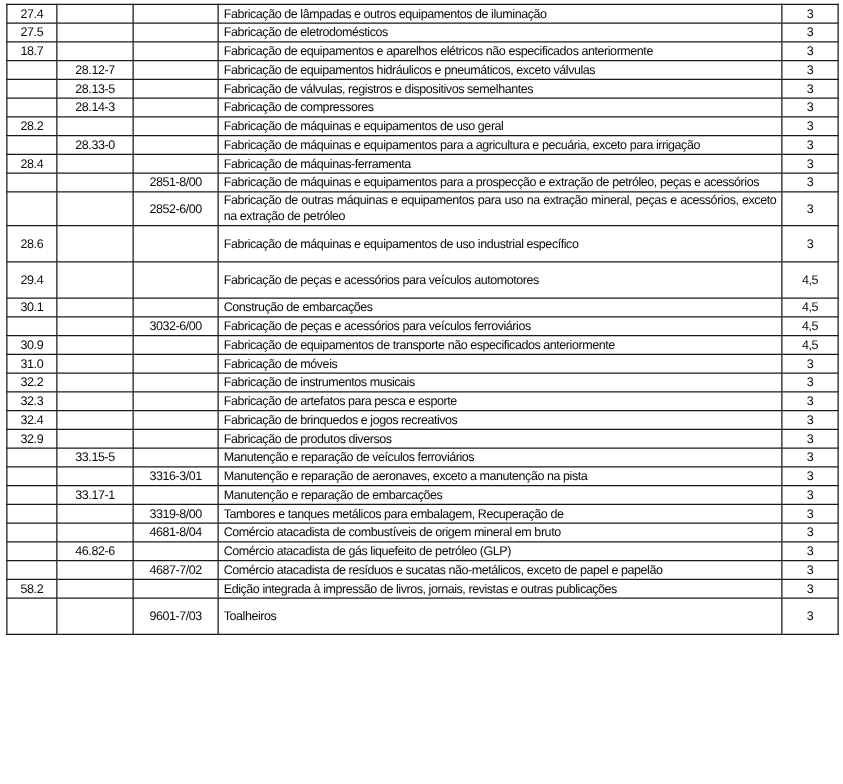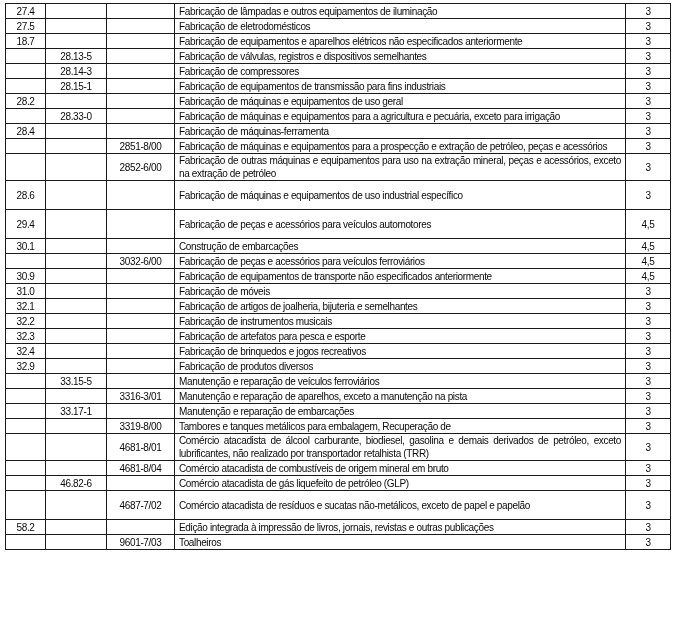--- a/index.html
+++ b/index.html
@@ -86,37 +86,37 @@
   </tr>
         <tr>
     <td class="code">18.7</td>
     <td class="code"></td>
     <td class="code"></td>
     <td class="desc">Fabricação de equipamentos e aparelhos elétricos não especificados anteriormente</td>
     <td class="val">3</td>
   </tr>
         <tr>
     <td class="code"></td>
+    <td class="code">28.12-7</td>
+    <td class="code"></td>
+    <td class="desc">Fabricação de equipamentos hidráulicos e pneumáticos, exceto válvulas</td>
+    <td class="val">3</td>
+  </tr>
+        <tr>
+    <td class="code"></td>
     <td class="code">28.13-5</td>
     <td class="code"></td>
     <td class="desc">Fabricação de válvulas, registros e dispositivos semelhantes</td>
     <td class="val">3</td>
   </tr>
         <tr>
     <td class="code"></td>
     <td class="code">28.14-3</td>
     <td class="code"></td>
     <td class="desc">Fabricação de compressores</td>
-    <td class="val">3</td>
-  </tr>
-        <tr>
-    <td class="code"></td>
-    <td class="code">28.15-1</td>
-    <td class="code"></td>
-    <td class="desc">Fabricação de equipamentos de transmissão para fins industriais</td>
     <td class="val">3</td>
   </tr>
         <tr>
     <td class="code">28.2</td>
     <td class="code"></td>
     <td class="code"></td>
     <td class="desc">Fabricação de máquinas e equipamentos de uso geral</td>
     <td class="val">3</td>
   </tr>
         <tr>
@@ -183,27 +183,20 @@
     <td class="val">4,5</td>
   </tr>
         <tr>
     <td class="code">31.0</td>
     <td class="code"></td>
     <td class="code"></td>
     <td class="desc">Fabricação de móveis</td>
     <td class="val">3</td>
   </tr>
         <tr>
-    <td class="code">32.1</td>
-    <td class="code"></td>
-    <td class="code"></td>
-    <td class="desc">Fabricação de artigos de joalheria, bijuteria e semelhantes</td>
-    <td class="val">3</td>
-  </tr>
-        <tr>
     <td class="code">32.2</td>
     <td class="code"></td>
     <td class="code"></td>
     <td class="desc">Fabricação de instrumentos musicais</td>
     <td class="val">3</td>
   </tr>
         <tr>
     <td class="code">32.3</td>
     <td class="code"></td>
     <td class="code"></td>
@@ -228,42 +221,35 @@
     <td class="code"></td>
     <td class="code">33.15-5</td>
     <td class="code"></td>
     <td class="desc">Manutenção e reparação de veículos ferroviários</td>
     <td class="val">3</td>
   </tr>
         <tr>
     <td class="code"></td>
     <td class="code"></td>
     <td class="code">3316-3/01</td>
-    <td class="desc">Manutenção e reparação de aparelhos, exceto a manutenção na pista</td>
+    <td class="desc">Manutenção e reparação de aeronaves, exceto a manutenção na pista</td>
     <td class="val">3</td>
   </tr>
         <tr>
     <td class="code"></td>
     <td class="code">33.17-1</td>
     <td class="code"></td>
     <td class="desc">Manutenção e reparação de embarcações</td>
     <td class="val">3</td>
   </tr>
         <tr>
     <td class="code"></td>
     <td class="code"></td>
     <td class="code">3319-8/00</td>
     <td class="desc">Tambores e tanques metálicos para embalagem, Recuperação de</td>
-    <td class="val">3</td>
-  </tr>
-        <tr>
-    <td class="code"></td>
-    <td class="code"></td>
-    <td class="code">4681-8/01</td>
-    <td class="desc">Comércio atacadista de álcool carburante, biodiesel, gasolina e demais derivados de petróleo, exceto lubrificantes, não realizado por transportador retalhista (TRR)</td>
     <td class="val">3</td>
   </tr>
         <tr>
     <td class="code"></td>
     <td class="code"></td>
     <td class="code">4681-8/04</td>
     <td class="desc">Comércio atacadista de combustíveis de origem mineral em bruto</td>
     <td class="val">3</td>
   </tr>
         <tr>

